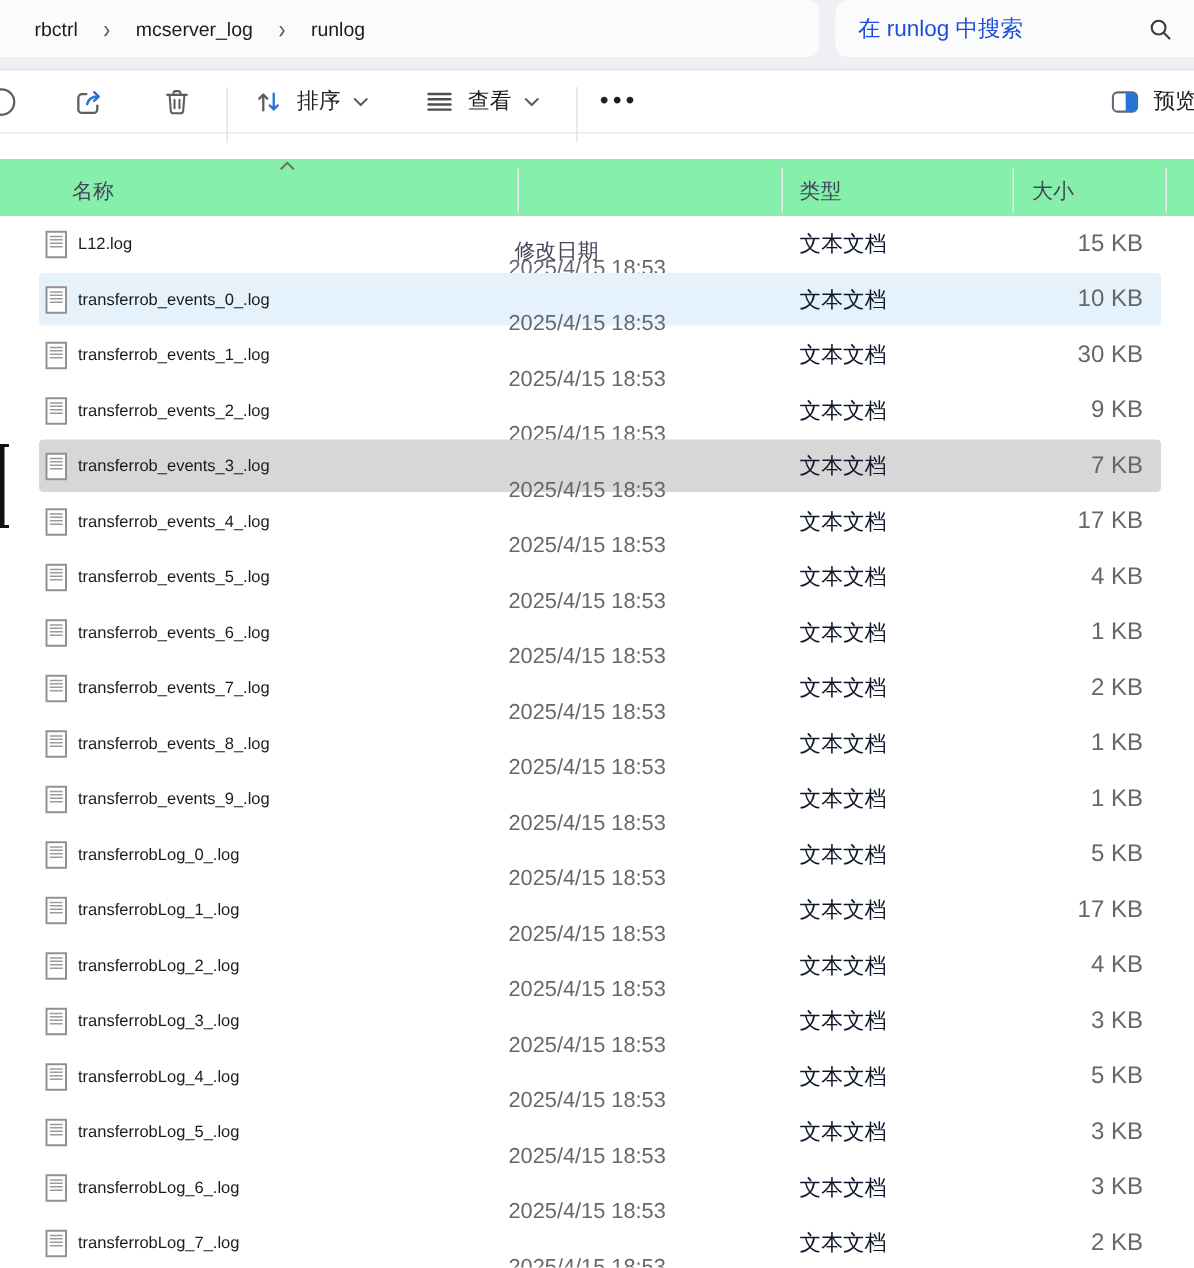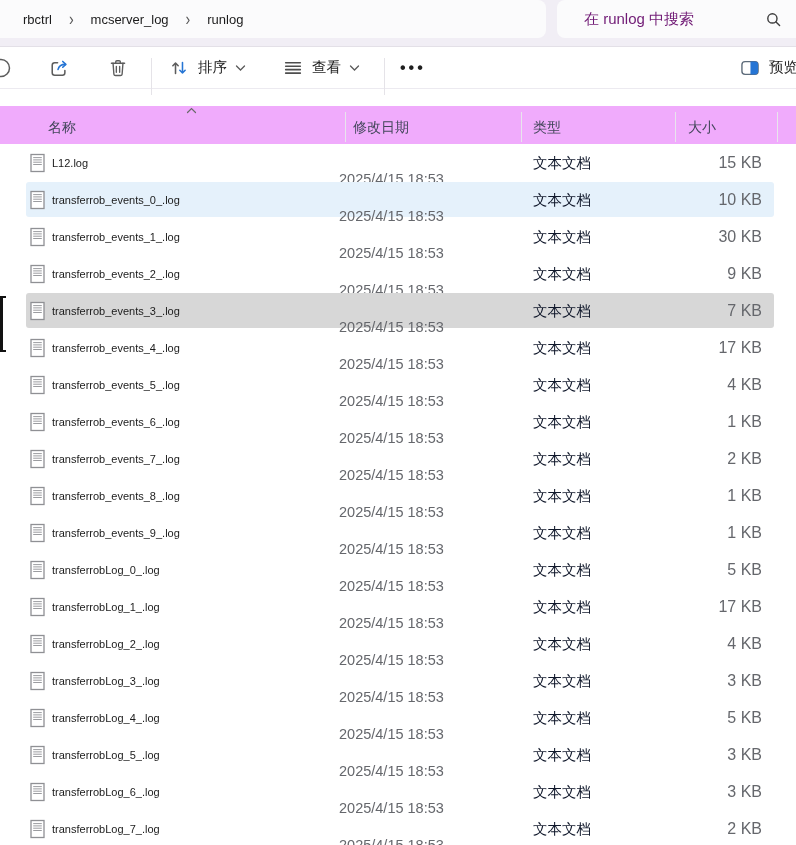--- a/index.html
+++ b/index.html
@@ -15,36 +15,36 @@
     background:#fbfbfc;border-radius:8px;display:flex;align-items:center;
     padding-left:26px;box-sizing:border-box;
   }
   .crumb{font-size:13px;color:#1b1b1b;padding:2px 7px;border-radius:4px;cursor:default;white-space:nowrap;}
   .crumb-sep{font-size:14px;color:#5a5a5a;padding:0 10px;transform:scaleY(1.25);display:inline-block;}
   .searchbar{
     position:absolute;left:557px;top:0;width:252px;height:38px;
     background:#fbfbfc;border-radius:8px;display:flex;align-items:center;
     padding:0 26px 0 15px;box-sizing:border-box;
   }
-  .search-ph{flex:1;font-size:15px;color:#701a75;white-space:nowrap;margin-left:12px;}
+  .search-ph{flex:1;font-size:15px;color:#1d4ed8;white-space:nowrap;}
   .search-ic{flex:none;margin-right:2px;}
   
   .toolbar{
     position:absolute;left:0;top:46px;width:796px;height:43px;background:#ffffff;
     border-top:1px solid #e3e0e7;border-bottom:1px solid #eceaf0;box-sizing:border-box;
   }
   .tbtn{
     position:absolute;top:50%;transform:translateY(-50%);
     display:flex;align-items:center;gap:8px;color:#1f1f1f;font-size:14.5px;
     padding:6px 6px;border-radius:4px;cursor:default;white-space:nowrap;
   }
   .tdiv{position:absolute;top:11px;height:37px;width:1px;background:#e5e3e8;}
   .dots{letter-spacing:3px;font-size:16px;font-weight:bold;color:#1f1f1f;line-height:10px;}
   
-  .colhdr{position:absolute;left:0;top:106px;width:796px;height:38px;background:#f0abfc;}
+  .colhdr{position:absolute;left:0;top:106px;width:796px;height:38px;background:#86efac;}
   .colhdr .lbl{position:absolute;top:13px;font-size:14px;color:#42465a;cursor:default;white-space:nowrap;}
   .colhdr .cdiv{position:absolute;top:6px;height:30px;width:1px;background:#e8e5ec;}
   .sortcaret{position:absolute;left:186px;top:1px;}
   
   .list{position:absolute;left:0;top:144px;width:796px;}
   .row{position:relative;height:37px;}
   .row .hl{position:absolute;left:26px;right:22px;top:1px;bottom:1px;border-radius:3px;}
   .row.hover .hl{background:#e5f1fb;}
   .row.selected .hl{background:#d7d7d7;}
   .cell{position:absolute;top:50%;transform:translateY(-50%);white-space:nowrap;}
@@ -166,21 +166,21 @@
   </div>
 </div>
 
 <div class="colhdr">
   <span class="sortcaret">
     <svg width="11" height="7" viewBox="0 0 11 7">
         <path d="M1.5 5.5 L5.5 1.5 L9.5 5.5" fill="none" stroke="#6a6a6a" stroke-width="1.2" stroke-linecap="round"></path>
       </svg>
   </span>
   <span class="lbl" style="left:48px;">名称</span>
-  <span class="lbl" style="left:353px;">修改日期</span>
+  <span class="lbl" style="left:343px;margin-top:40px;">修改日期</span>
   <span class="lbl" style="left:533px;">类型</span>
   <span class="lbl" style="left:688px;">大小</span>
   <span class="cdiv" style="left:345px;"></span>
   <span class="cdiv" style="left:521px;"></span>
   <span class="cdiv" style="left:675px;"></span>
   <span class="cdiv" style="left:777px;"></span>
 </div>
 
 <div class="list">
     <div class="row">

